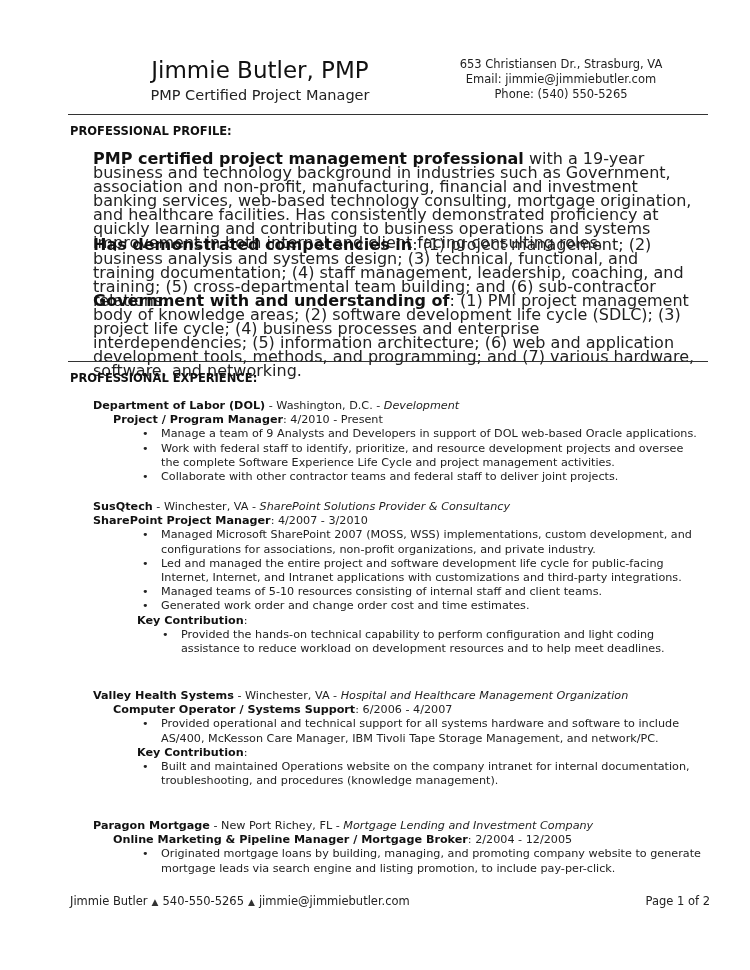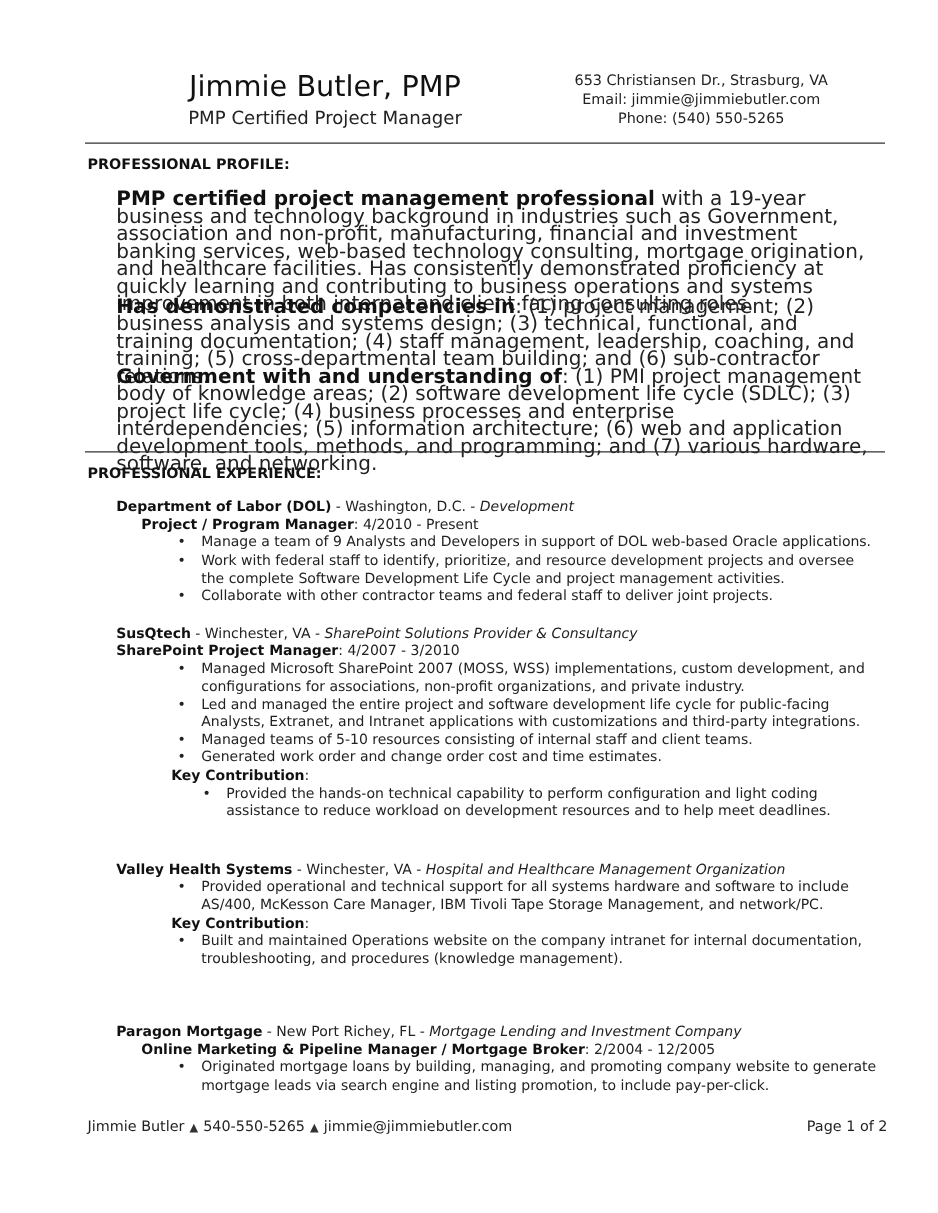--- a/index.html
+++ b/index.html
@@ -61,42 +61,43 @@
   </div>
 
   <div class="rule" style="top:361px"></div>
   <div class="section-title" style="top:371px">PROFESSIONAL EXPERIENCE:</div>
 
   <div class="job" style="top:399px">
     <div class="org"><b>Department of Labor (DOL)</b><span> - Washington, D.C. - </span><i>Development</i></div>
     <div class="role"><b>Project / Program Manager</b><span>: 4/2010 - Present</span></div>
     <ul class="bul">
       <li><span class="dot">•</span><span>Manage a team of 9 Analysts and Developers in support of DOL web-based Oracle applications.</span></li>
-      <li><span class="dot">•</span><span>Work with federal staff to identify, prioritize, and resource development projects and oversee the complete Software Development Life Cycle and project management activities.</span></li>
+      <li><span class="dot">•</span><span>Work with federal staff to identify, prioritize, and resource development projects and oversee the complete Software Experience Life Cycle and project management activities.</span></li>
       <li><span class="dot">•</span><span>Collaborate with other contractor teams and federal staff to deliver joint projects.</span></li>
     </ul>
   </div>
 
   <div class="job" style="top:500px">
     <div class="org"><b>SusQtech</b><span> - Winchester, VA - </span><i>SharePoint Solutions Provider &amp; Consultancy</i></div>
     <div class="role" style="padding-left:0"><b>SharePoint Project Manager</b><span>: 4/2007 - 3/2010</span></div>
     <ul class="bul">
       <li><span class="dot">•</span><span>Managed Microsoft SharePoint 2007 (MOSS, WSS) implementations, custom development, and configurations for associations, non-profit organizations, and private industry.</span></li>
-      <li><span class="dot">•</span><span>Led and managed the entire project and software development life cycle for public-facing Analysts, Extranet, and Intranet applications with customizations and third-party integrations.</span></li>
+      <li><span class="dot">•</span><span>Led and managed the entire project and software development life cycle for public-facing Internet, Internet, and Intranet applications with customizations and third-party integrations.</span></li>
       <li><span class="dot">•</span><span>Managed teams of 5-10 resources consisting of internal staff and client teams.</span></li>
       <li><span class="dot">•</span><span>Generated work order and change order cost and time estimates.</span></li>
     </ul>
     <div class="kc"><b>Key Contribution</b><span>:</span></div>
     <ul class="bul kbul">
       <li style="padding-left:88px"><span class="dot" style="left:69px">•</span><span>Provided the hands-on technical capability to perform configuration and light coding assistance to reduce workload on development resources and to help meet deadlines.</span></li>
     </ul>
   </div>
 
   <div class="job" style="top:689px">
     <div class="org"><b>Valley Health Systems</b><span> - Winchester, VA - </span><i>Hospital and Healthcare Management Organization</i></div>
+    <div class="role"><b>Computer Operator / Systems Support</b><span>:  6/2006 - 4/2007</span></div>
     <ul class="bul">
       <li><span class="dot">•</span><span>Provided operational and technical support for all systems hardware and software to include AS/400, McKesson Care Manager, IBM Tivoli Tape Storage Management, and network/PC.</span></li>
     </ul>
     <div class="kc"><b>Key Contribution</b><span>:</span></div>
     <ul class="bul">
       <li><span class="dot">•</span><span>Built and maintained Operations website on the company intranet for internal documentation, troubleshooting, and procedures (knowledge management).</span></li>
     </ul>
   </div>
 
   <div class="job" style="top:819px">

